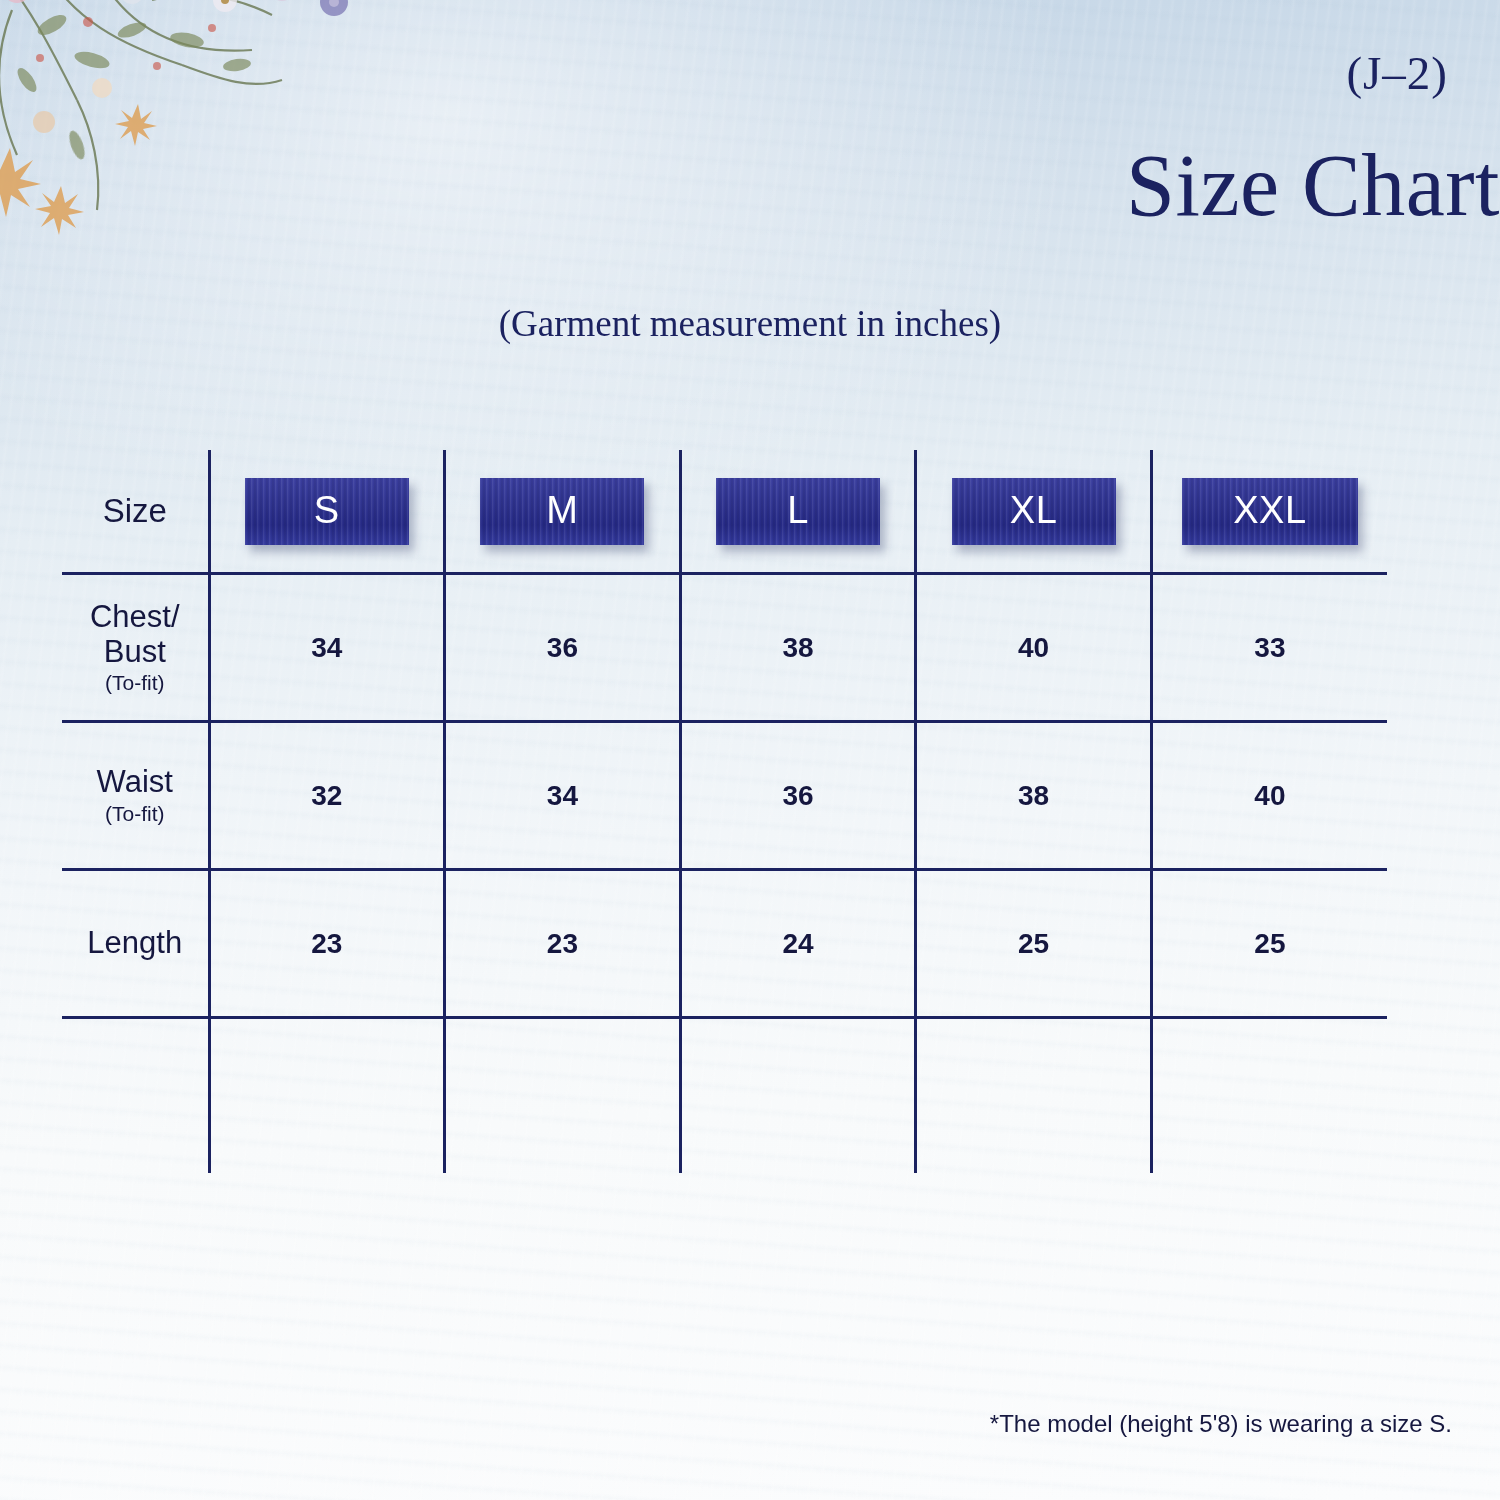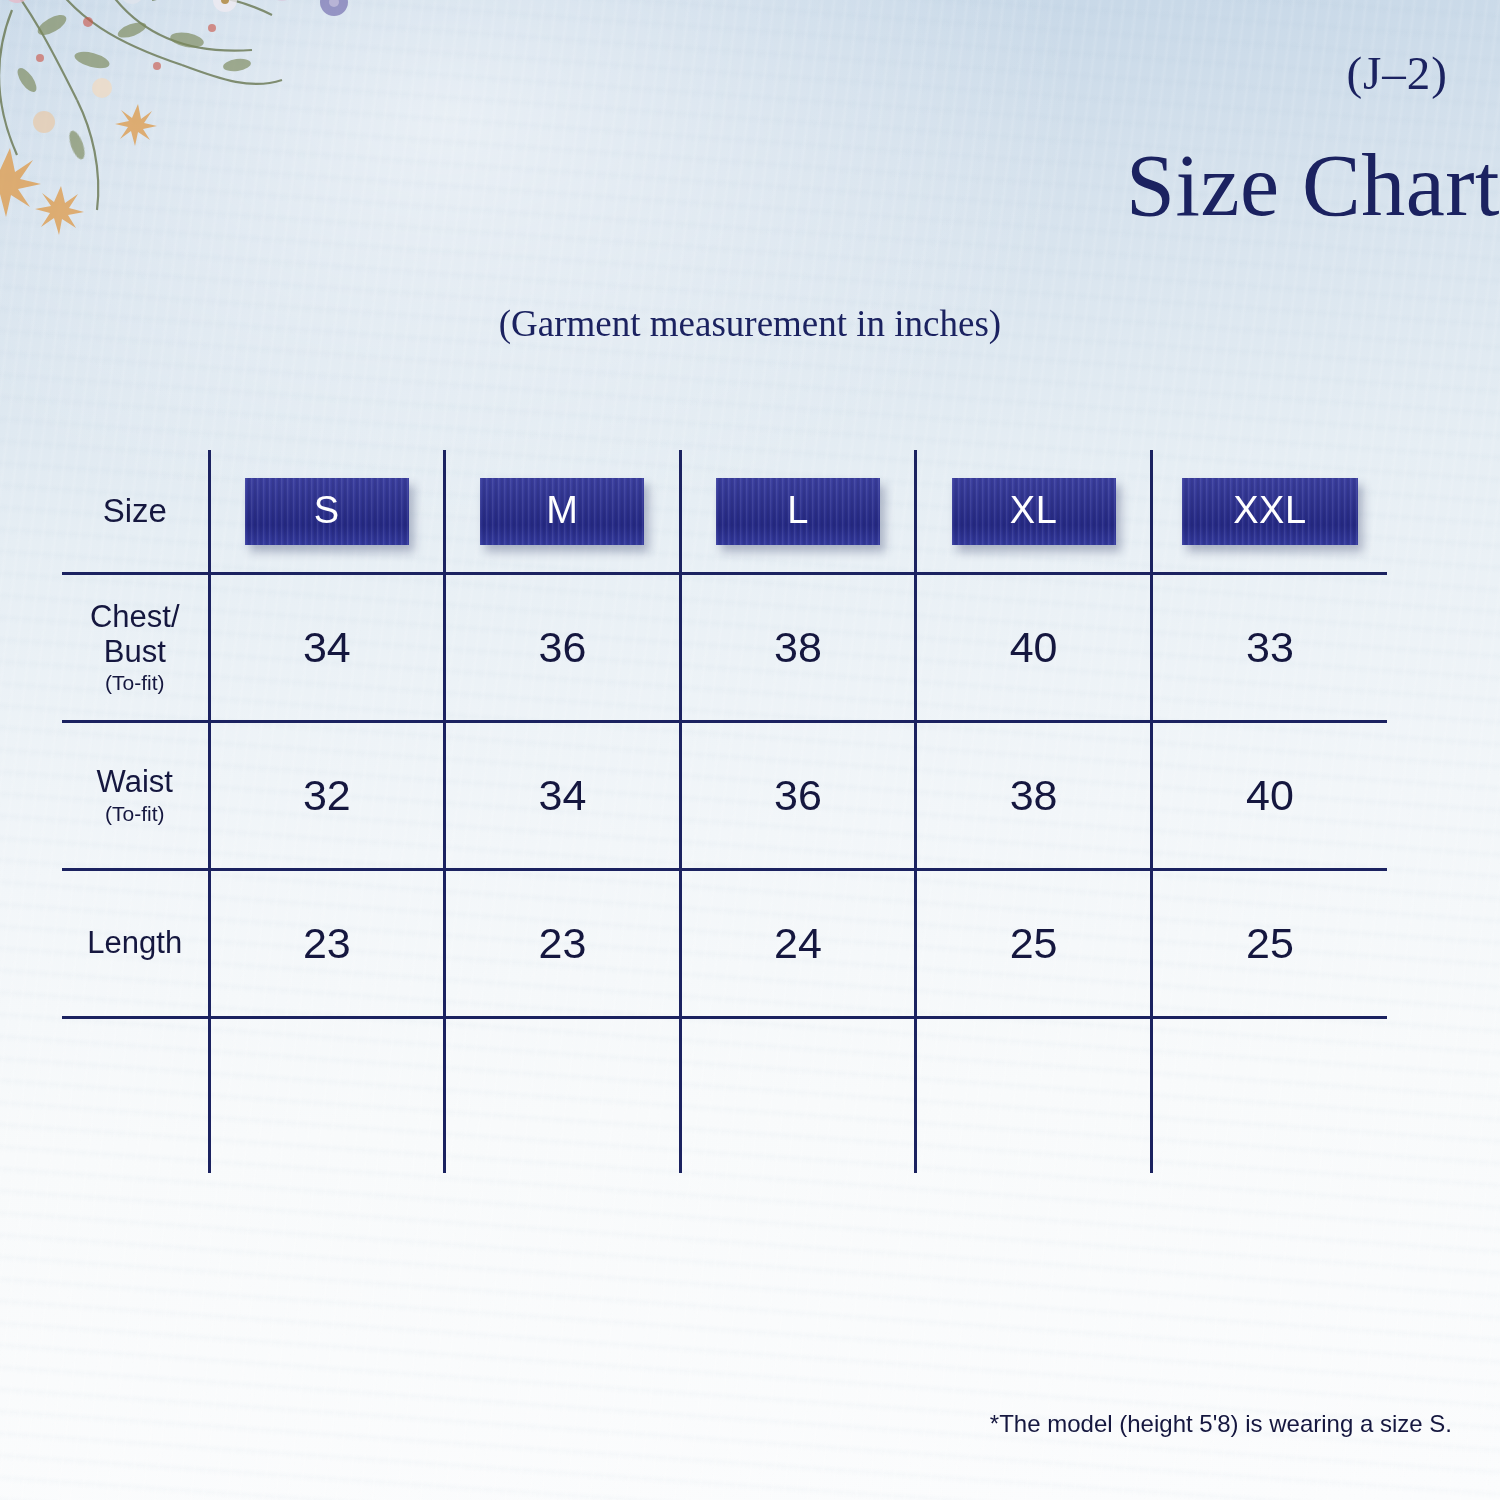--- a/index.html
+++ b/index.html
@@ -134,23 +134,23 @@
     display: block;
     font-size: 21px;
     margin-top: 2px;
   }
   .label-size {
     font-size: 33px;
     color: #15173f;
   }
 
   .valcell {
-    font-size: 43px;
+    font-size: 28px;
     color: #15173f;
-    font-weight: 400;
+    font-weight: 700;
   }
 
   tr.row-data td { height: 143px; }
   tr.row-last td { height: 152px; }
 
   
   .tag {
     display: inline-block;
     position: relative;
     min-width: 164px;

